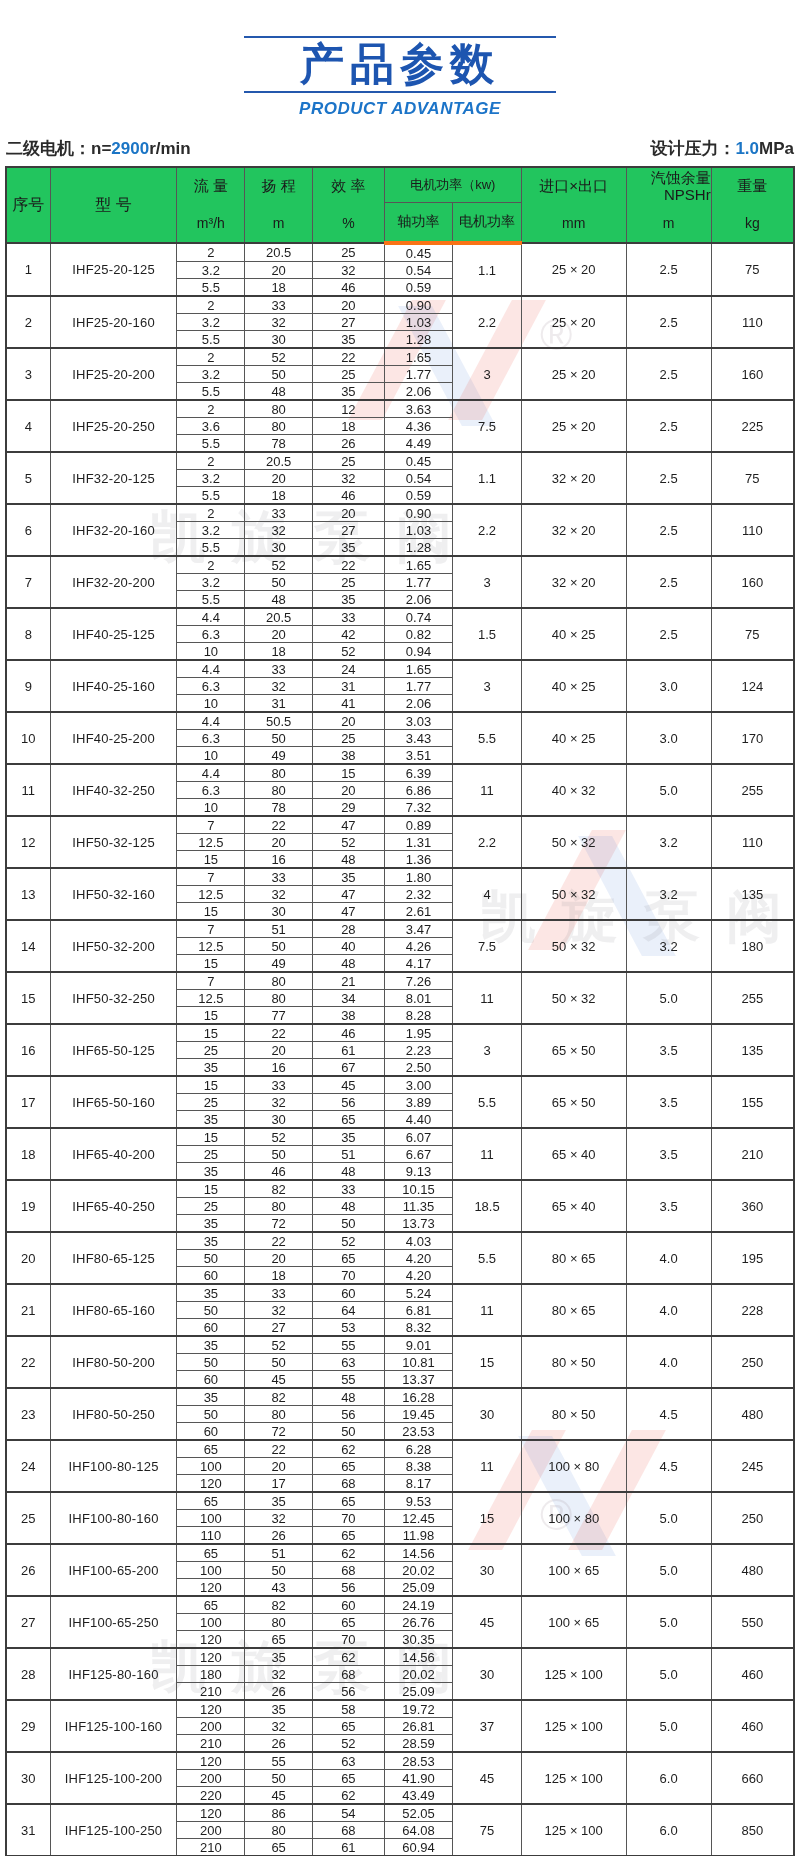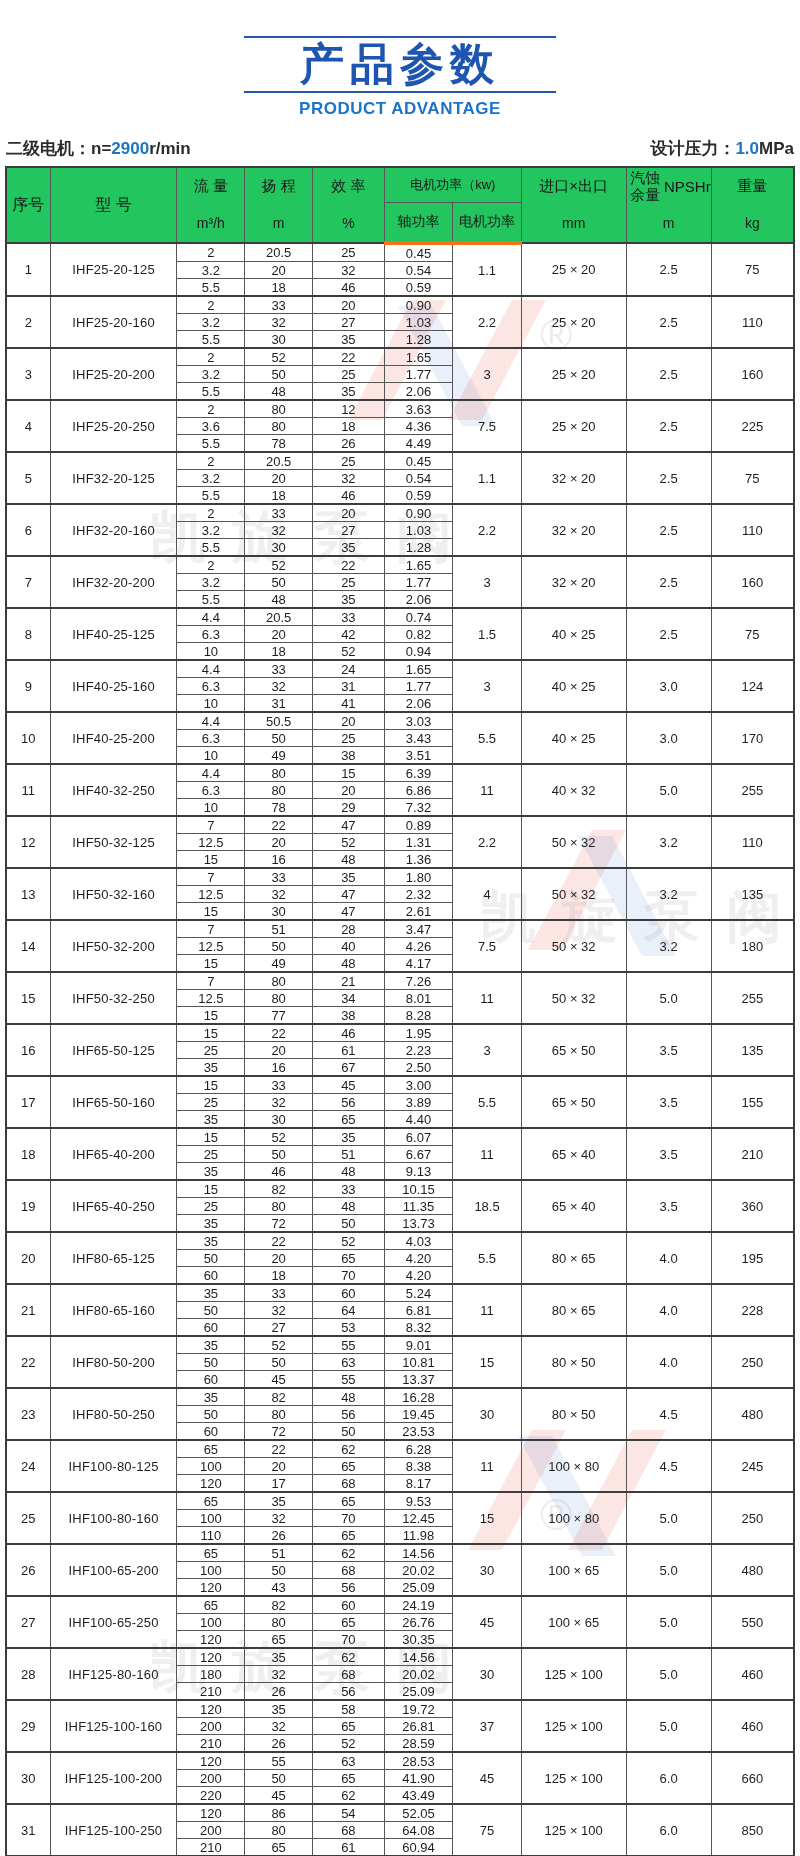--- a/index.html
+++ b/index.html
@@ -10,21 +10,21 @@
   }
   
   .title-block{width:312px;margin:36px auto 0;text-align:center;}
   .title-rule{height:2px;background:#2458ad;width:100%;}
   .title-zh{
     font-size:44px;font-weight:bold;color:#1d55b0;
     letter-spacing:6px;line-height:1.05;margin:3px 0 4px;
   }
   .title-en{
     font-size:17px;font-weight:bold;color:#1c74c8;
-    letter-spacing:0.5px;margin-top:6px;
+    letter-spacing:0.5px;margin-top:6px;font-style:italic;
   }
   
   .spec-row{
     display:flex;justify-content:space-between;align-items:flex-end;
     margin:18px 6px 6px 6px;font-size:17px;font-weight:bold;color:#2b2b2b;
   }
   .spec-blue{color:#1b75c5;text-align:right;}
   
   table.pump{
     width:790px;margin:2px auto 0;border-collapse:collapse;table-layout:fixed;
@@ -32,21 +32,21 @@
   }
   .pump th,.pump td{
     border:1px solid #565656;text-align:center;vertical-align:middle;
     padding:0;color:#1e1e1e;background:transparent;
   }
   .pump thead th{background:#22c55e;font-weight:normal;color:#1a1a1a;}
   .pump thead .h1{height:34px;font-size:13px;}
   .pump thead .h2{height:38px;font-size:14px;}
   .h-split{display:flex;flex-direction:column;height:74px;}
   .h-split .h-label{flex:0 0 36px;display:flex;align-items:center;justify-content:center;font-size:15px;}
-  .h-split .h-label.two-line{flex-direction:row;line-height:17px;}
+  .h-split .h-label.two-line{flex-direction:column;line-height:17px;align-items:flex-end;}
   .h-split .h-unit{flex:1;display:flex;align-items:center;justify-content:center;font-size:14px;}
   .pump thead tr:last-child th{border-bottom:4px solid #f97316;}
   .pump tbody td{height:16px;font-size:13px;line-height:15px;}
   .pump tbody tr.group-start td{border-top:2px solid #3c3c3c;}
   .pump tbody td.model-cell{font-size:13px;letter-spacing:0.2px;}
   
   .wm{position:absolute;pointer-events:none;z-index:0;}
   .wm .chev{position:absolute;width:34px;height:120px;}
   .wm .chev.red{background:rgba(228,60,50,0.13);}
   .wm .chev.blue{background:rgba(60,120,210,0.11);}

